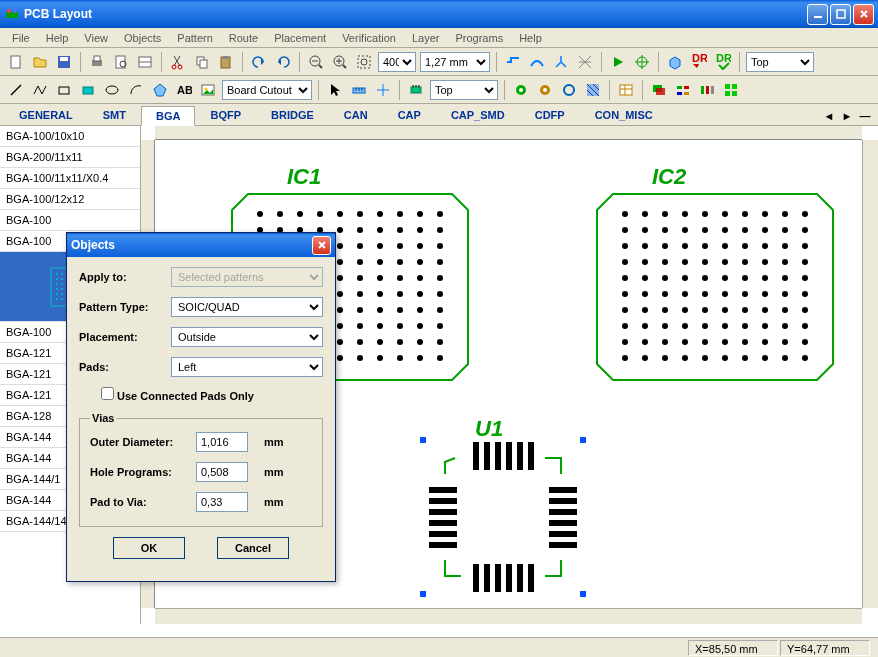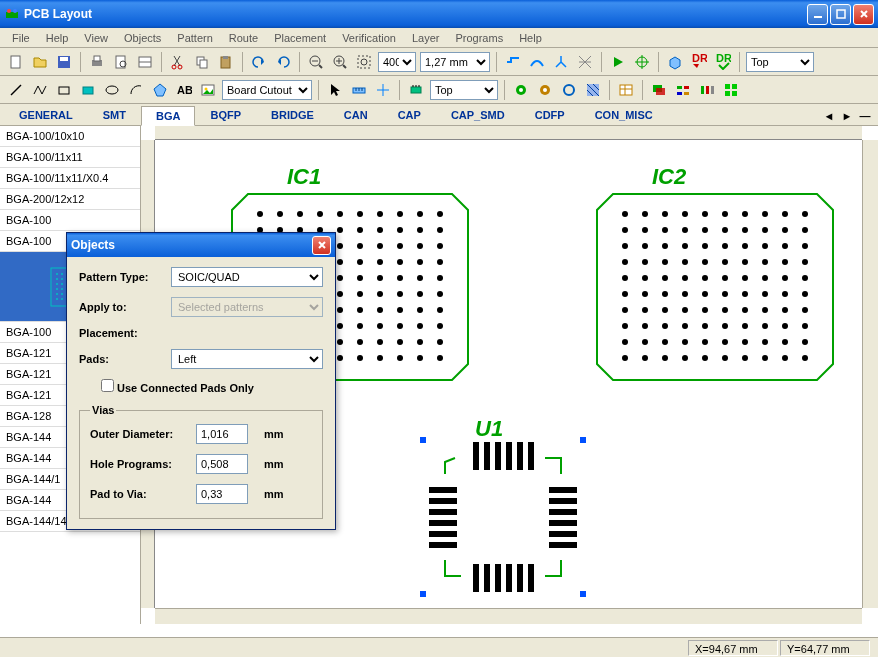--- a/index.html
+++ b/index.html
@@ -431,23 +431,23 @@
   <div class="nav">
     <div class="nav-btn">◄</div>
     <div class="nav-btn">►</div>
     <div class="nav-btn">—</div>
   </div>
 </div>
 
 <div class="main">
   <div class="sidebar">
     <div class="side-item">BGA-100/10x10</div>
-    <div class="side-item">BGA-100/11x11</div>
+    <div class="side-item">BGA-200/11x11</div>
     <div class="side-item">BGA-100/11x11/X0.4</div>
-    <div class="side-item">BGA-200/12x12</div>
+    <div class="side-item">BGA-100/12x12</div>
     <div class="side-item">BGA-100</div>
     <div class="side-item">BGA-100</div>
     <div class="side-item preview">
       <svg width="46" height="46">
           <g>
         <rect x="4" y="4" width="38" height="38" fill="none" stroke="#00c0c0"></rect>
       </g>
       <g fill="#00c0c0">
         <circle cx="10" cy="10" r="1"></circle>
             <circle cx="15" cy="10" r="1"></circle>
@@ -776,44 +776,45 @@
         </div>
       </div>
     </div>
     <div class="scroll-h"></div>
     <div class="scroll-v"></div>
   </div>
 </div>
 
 <div class="statusbar">
   <span class="spacer"></span>
-  <span class="panel" style="width:90px;">X=94,67 mm</span>
+  <span class="panel" style="width:90px;">X=85,50 mm</span>
   <span class="panel" style="width:90px;">Y=64,77 mm</span>
 </div>
 
 <div class="dialog">
   <div class="dialog-titlebar">
     <span class="dtitle">Objects</span>
     <div class="dclose">
       <svg width="10" height="10">
           <path d="M2 2 L8 8 M8 2 L2 8" stroke="#fff" stroke-width="2"></path>
         </svg>
     </div>
   </div>
   <div class="dialog-body">
     <div class="form-row">
+      <label>Apply to:</label>
+      <select disabled=""><option>Selected patterns</option></select>
+    </div>
+    <div class="form-row">
       <label>Pattern Type:</label>
       <select><option>SOIC/QUAD</option></select>
     </div>
     <div class="form-row">
-      <label>Apply to:</label>
-      <select disabled=""><option>Selected patterns</option></select>
-    </div>
-    <div class="form-row">
       <label>Placement:</label>
+      <select><option>Outside</option></select>
     </div>
     <div class="form-row">
       <label>Pads:</label>
       <select><option>Left</option></select>
     </div>
     <div class="checkrow">
       <input type="checkbox" style="">
       <span>Use Connected Pads Only</span>
     </div>
     <fieldset class="fieldset">
@@ -827,14 +828,18 @@
         <label>Hole Programs:</label>
         <input type="text" value="0,508" style="">
         <span class="unit">mm</span>
       </div>
       <div class="vias-row">
         <label>Pad to Via:</label>
         <input type="text" value="0,33" style="">
         <span class="unit">mm</span>
       </div>
     </fieldset>
+    <div class="dialog-btns">
+      <button>OK</button>
+      <button>Cancel</button>
+    </div>
   </div>
 </div>
 
 </body></html>

